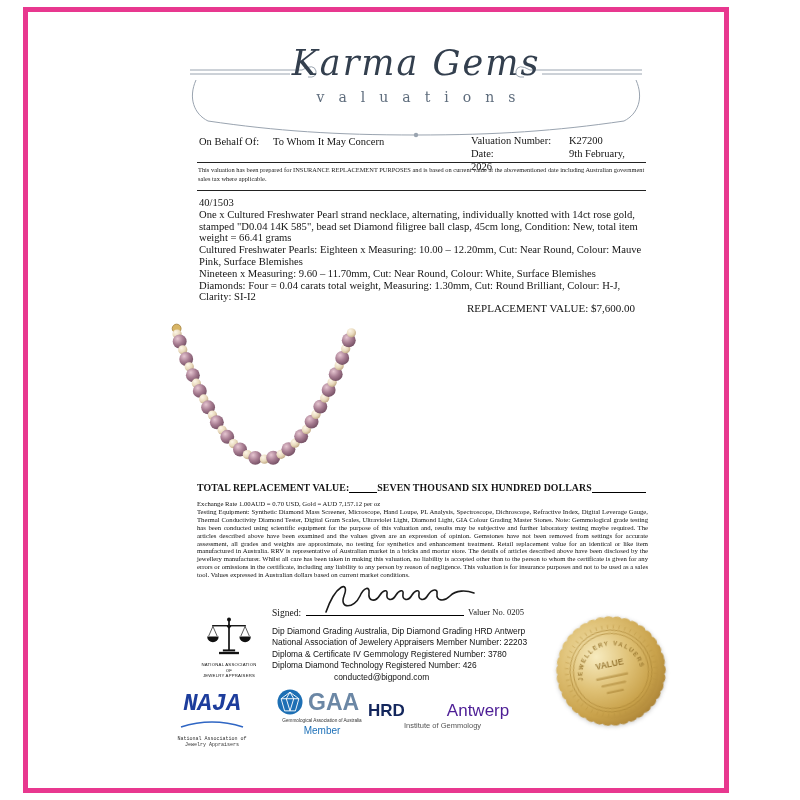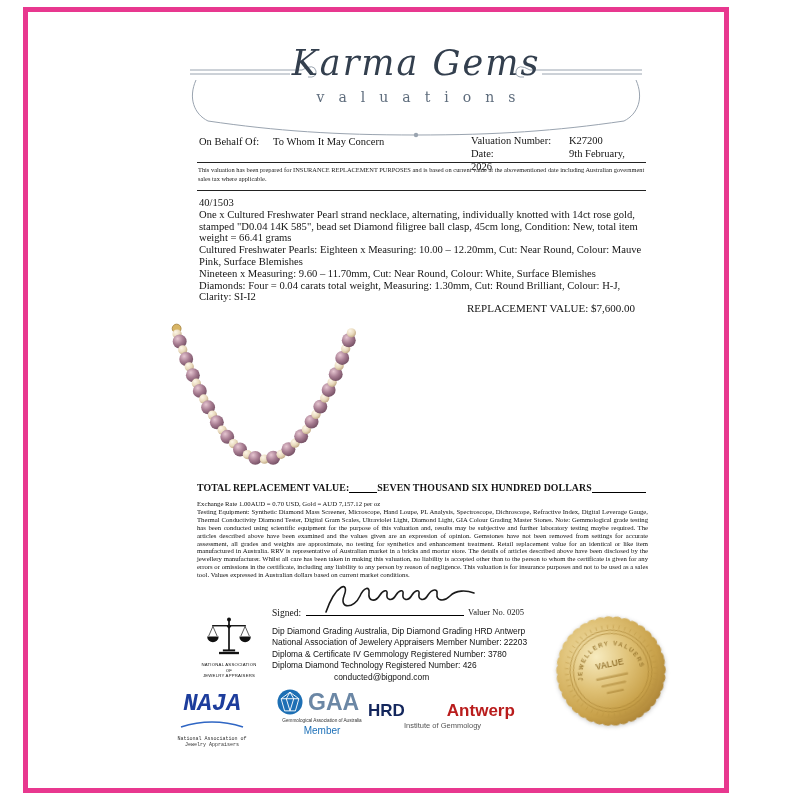--- a/index.html
+++ b/index.html
@@ -71,21 +71,21 @@
   .gaa{position:absolute;left:260px;top:688px;width:92px;text-align:center;
        font-family:"Liberation Sans",sans-serif;}
   .gaa-row{display:flex;align-items:center;justify-content:flex-start;gap:4px;}
   .gaa-text{font-size:23px;font-weight:bold;color:#6b87a5;line-height:1;}
   .gaa-cap{font-size:4.7px;color:#333;margin-top:2px;}
   .gaa-member{font-size:10px;color:#1d70b8;margin-top:2px;}
 
   .hrd{position:absolute;left:352px;top:702px;font-family:"Liberation Sans",sans-serif;}
   .hrd-line{font-size:17px;line-height:1;}
   .hrd-bold{font-weight:800;color:#13265c;}
-  .hrd-light{font-weight:700;color:#b91c1c;padding-left:42px;}
+  .hrd-light{font-weight:400;color:#4c1d95;padding-left:42px;}
   .hrd-cap{font-size:7.5px;color:#555;margin-top:2px;padding-left:36px;}
 
   
   .seal{position:absolute;left:536px;top:612px;width:118px;height:118px;transform:rotate(-12deg);
         filter:drop-shadow(0 1px 2px rgba(0,0,0,.22));}
 </style>
 </head>
 <body>
 
 <div class="page">

